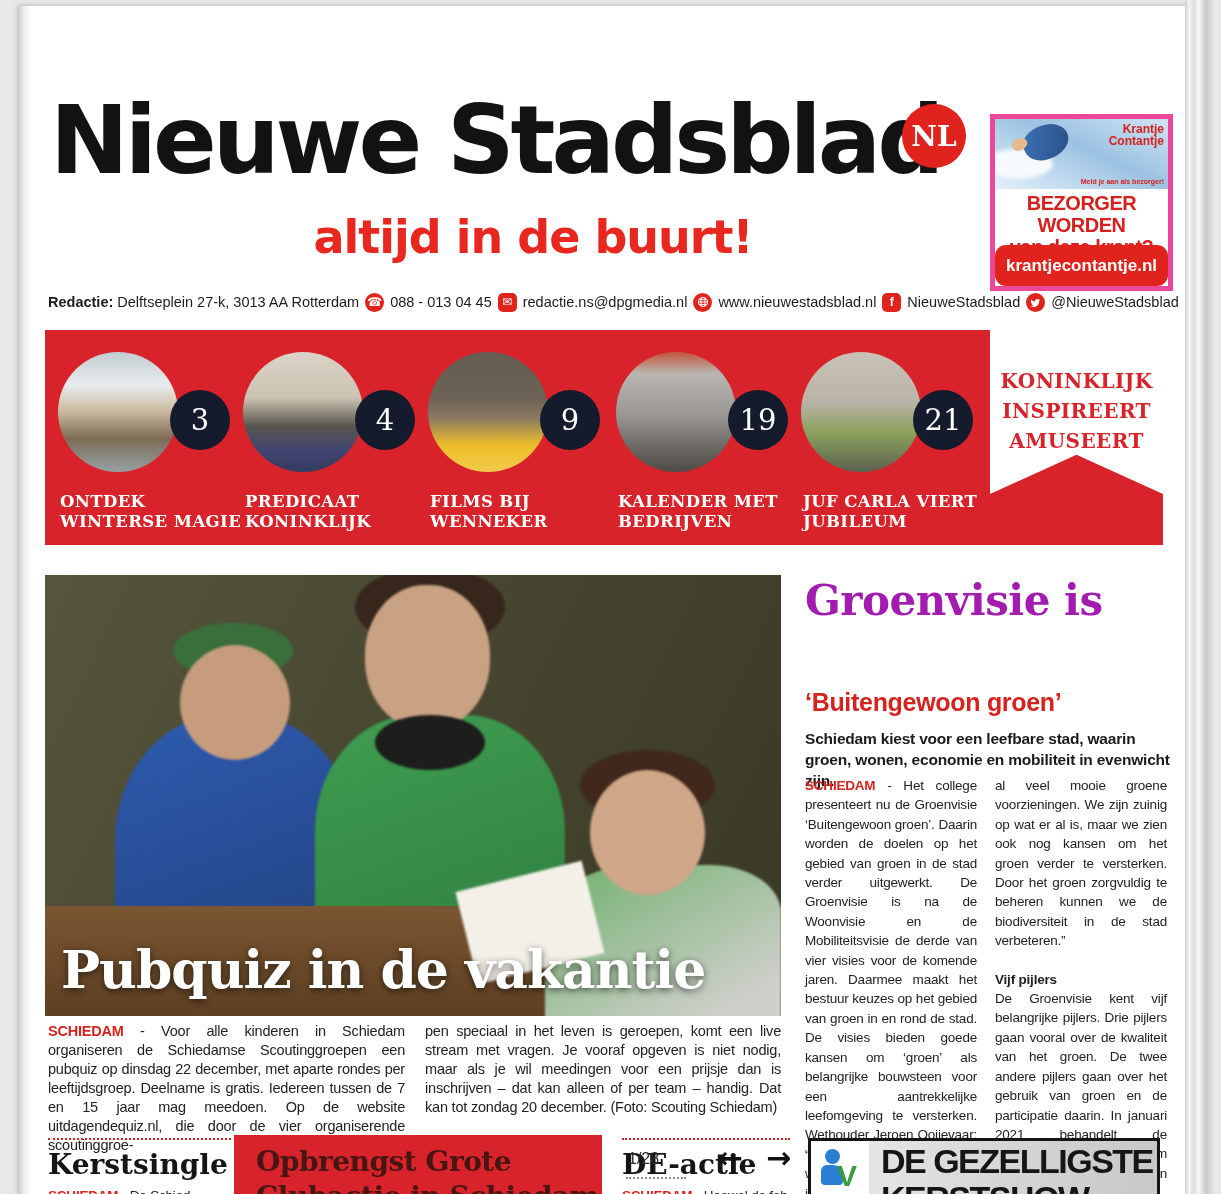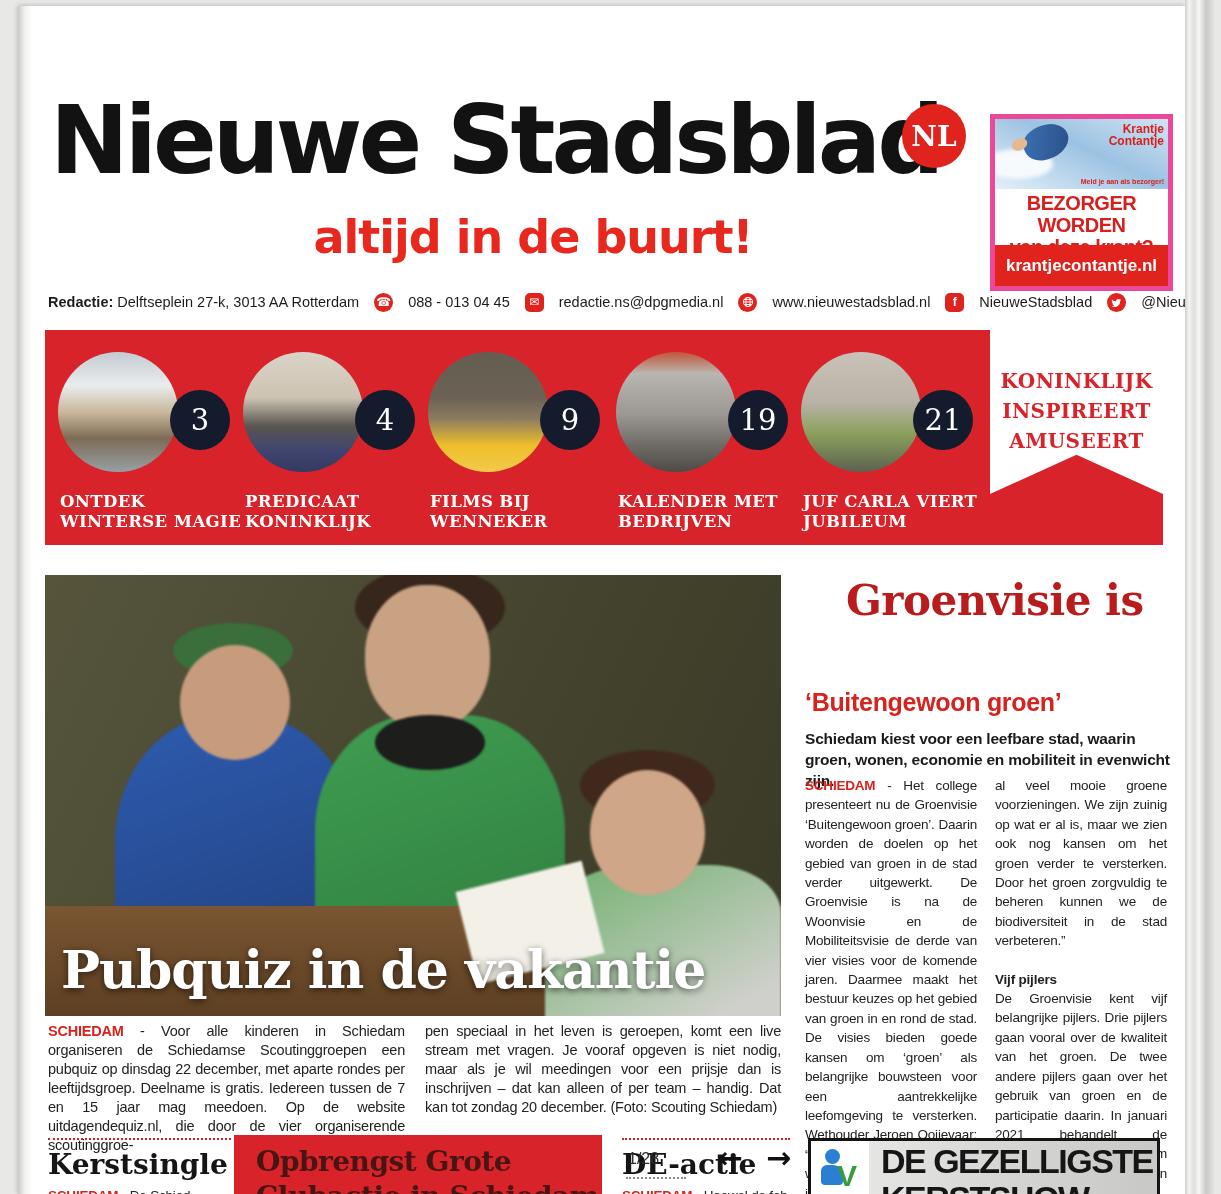--- a/index.html
+++ b/index.html
@@ -25,23 +25,23 @@
   .ad-photo{position:relative;height:70px;background:linear-gradient(205deg,#cfe4f4 0%,#9cc2e2 45%,#e2f0fa 100%);overflow:hidden;}
   .ad-cloud{position:absolute;left:-12px;top:30px;width:70px;height:30px;border-radius:50%;background:#f6fafd;filter:blur(2px);}
   .ad-kid{position:absolute;left:28px;top:6px;width:46px;height:34px;border-radius:45% 55% 50% 50%;
         background:linear-gradient(120deg,#3c73b5,#2a4f86);transform:rotate(-25deg);}
   .ad-kid::after{content:"";position:absolute;left:-10px;top:2px;width:16px;height:12px;border-radius:50%;background:#e7b98e;}
   .ad-brand{position:absolute;right:4px;top:4px;text-align:right;font:bold 12px/12px "Liberation Sans",sans-serif;color:#d6201d;}
   .ad-note{position:absolute;right:4px;bottom:4px;font:bold 7px "Liberation Sans",sans-serif;color:#d6201d;}
   .ad-t{width:100%;text-align:center;font:bold 20px/22px "Liberation Sans",sans-serif;letter-spacing:-0.5px;color:#d6201d;}
   .ad-q{width:100%;text-align:center;font:bold italic 14px "Liberation Sans",sans-serif;color:#232321;margin-top:5px;}
   .ad-url{position:absolute;left:0;bottom:0;width:100%;height:41px;background:#e0231c;color:#fff;
-        display:flex;align-items:center;justify-content:center;font:bold 17px "Liberation Sans",sans-serif;}
-  
-  .contact{left:30px;top:284px;width:1010px;height:24px;display:flex;align-items:center;gap:15px;
+        display:flex;align-items:center;justify-content:center;font:bold 17px "Liberation Sans",sans-serif;border-radius:11px;}
+  
+  .contact{left:30px;top:284px;width:1010px;height:24px;display:flex;align-items:center;gap:6px;
         font:14.5px "Liberation Sans",sans-serif;color:#1c1c1a;white-space:nowrap;}
   .cicon{display:inline-flex;align-items:center;justify-content:center;width:19px;height:19px;border-radius:5px;
         background:#e0231c;color:#fff;font-size:12px;flex:none;}
   .cicon.round{border-radius:50%;}
   
   .teaser-bar{left:27px;top:324px;width:1118px;height:215px;background:#d8232a;}
   .teaser{position:absolute;top:22px;width:192px;height:190px;}
   .tphoto{width:120px;height:120px;border-radius:50%;}
   .ph1{background:linear-gradient(180deg,#c3ccd2 0%,#e9eced 28%,#c9b89c 50%,#7d6b55 72%,#96a1a4 100%);}
   .ph2{background:linear-gradient(180deg,#dad3c7 0%,#cdc3b2 38%,#59554f 62%,#40456f 82%,#343a62 100%);}
@@ -77,21 +77,21 @@
   .mp-green3{left:500px;top:290px;width:236px;height:160px;border-radius:40% 30% 0 0;
         background:linear-gradient(150deg,#6fb06c,#cfd0cb 85%);}
   .photo-headline{position:absolute;left:16px;bottom:16px;font:bold 52px "DejaVu Serif",serif;color:#fff;
         letter-spacing:-1px;text-shadow:0 2px 7px rgba(0,0,0,.6);}
   
   .bodytext{font:14.5px/19px "Liberation Sans",sans-serif;color:#222220;text-align:justify;letter-spacing:-0.2px;}
   .dateline{color:#d6231e;font-weight:bold;}
   .ma-col1{left:30px;top:1016px;width:357px;}
   .ma-col2{left:407px;top:1016px;width:356px;}
   
-  .sa-headline{left:787px;top:570px;width:372px;font:bold 42px/50px "DejaVu Serif",serif;color:#b91c1c;letter-spacing:-0.5px;margin-left:41px;}
+  .sa-headline{left:787px;top:570px;width:372px;font:bold 42px/50px "DejaVu Serif",serif;color:#a21caf;letter-spacing:-0.5px;}
   .sa-kicker{left:787px;top:682px;font:bold 25px "Liberation Sans",sans-serif;color:#d6231e;letter-spacing:-0.3px;}
   .sa-intro{left:787px;top:722px;width:368px;font:bold 15.5px/21px "Liberation Sans",sans-serif;color:#1b1b19;letter-spacing:-0.2px;}
   .sa-col{width:172px;font-size:13.5px;line-height:19.4px;}
   .sa-col1{left:787px;top:770px;}
   .sa-col2{left:977px;top:770px;}
   .sa-subhead{font-weight:bold;margin-top:19px;}
   
   .dotted{border-top:2px dotted #d6231e;}
   .d1{left:30px;top:1132px;width:183px;}
   .d2{left:604px;top:1132px;width:168px;}

